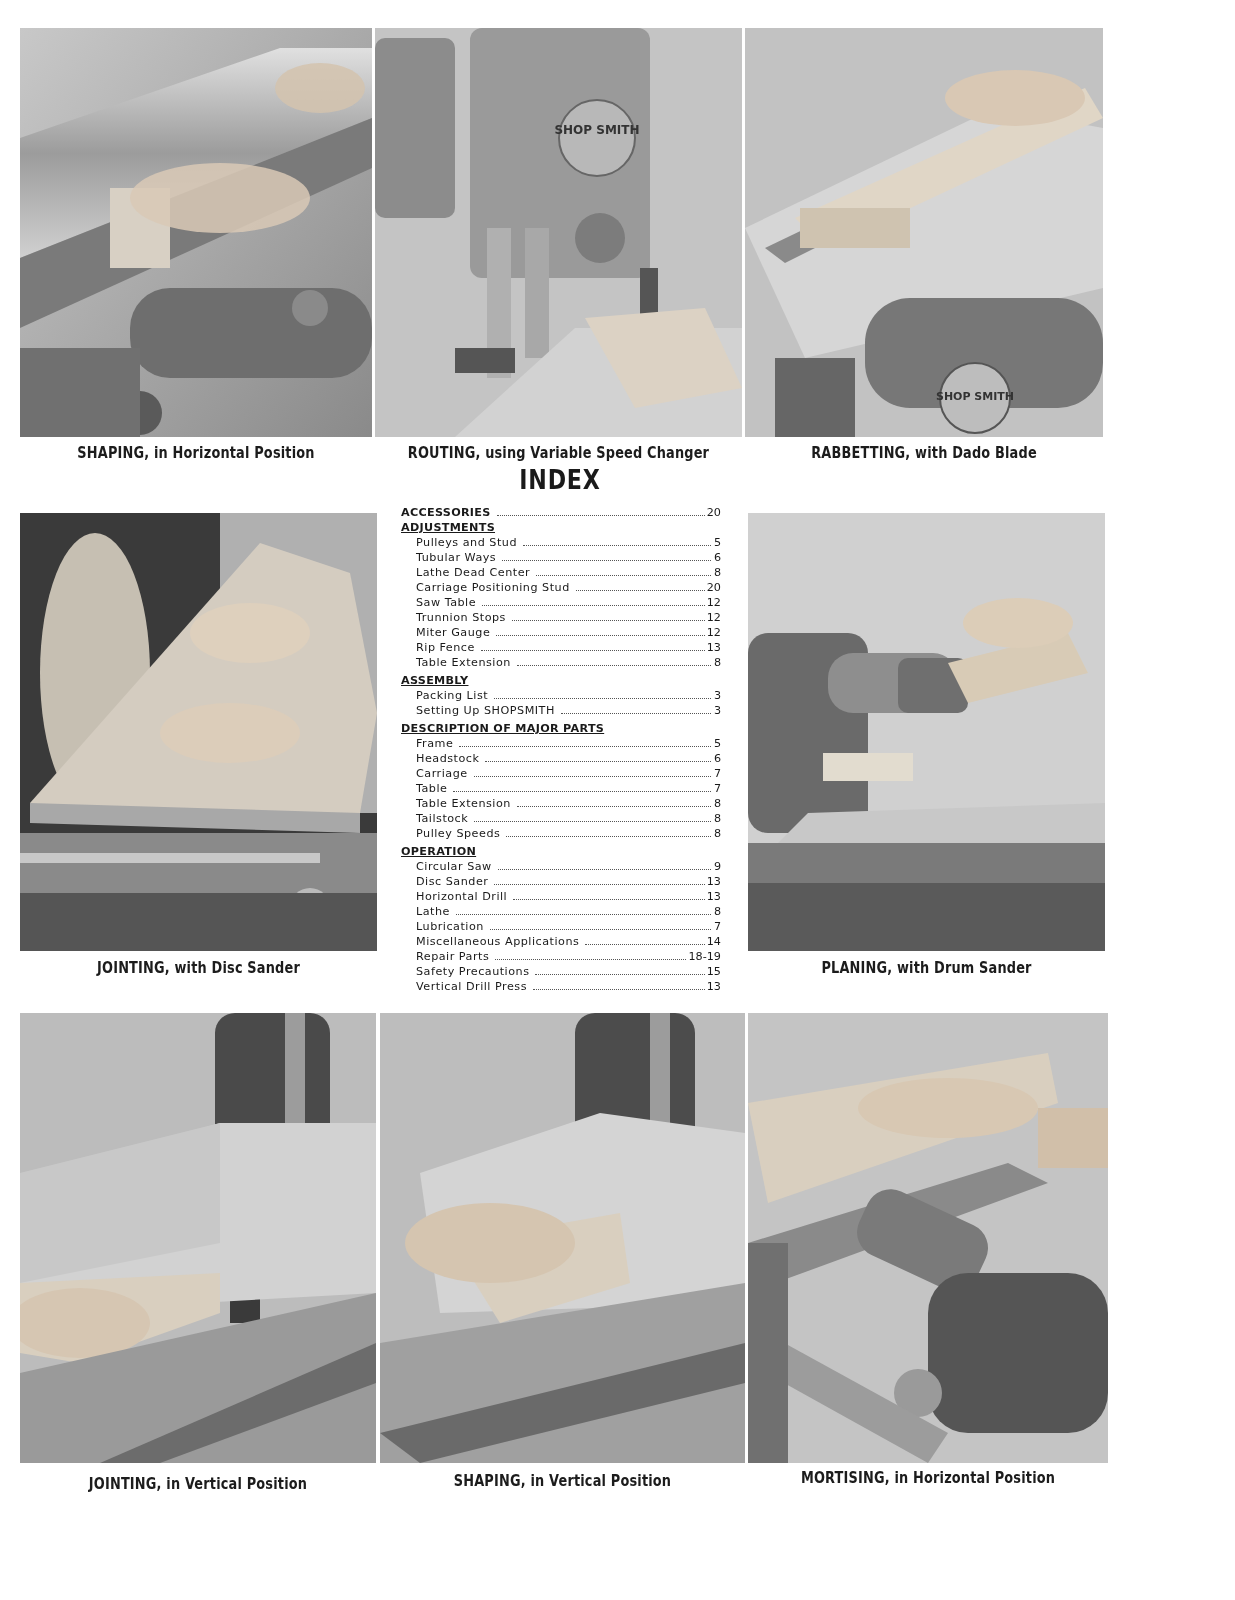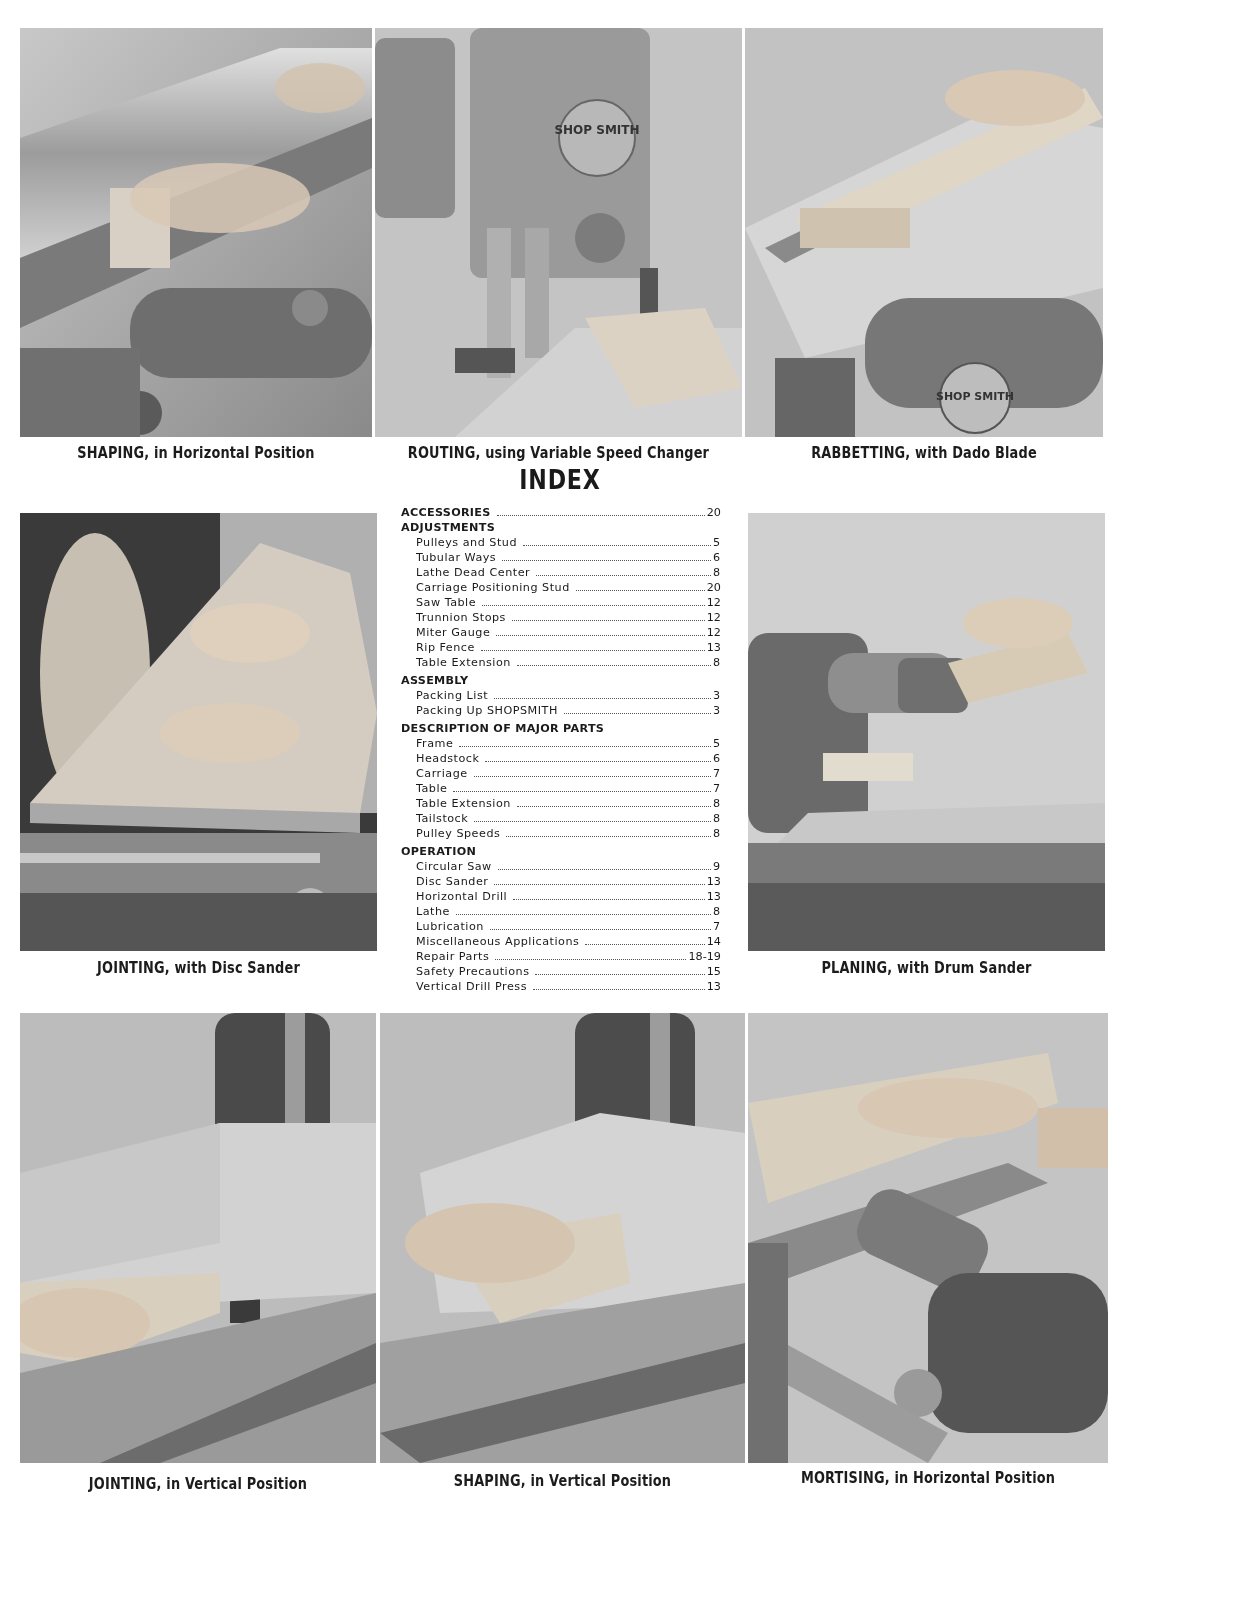--- a/index.html
+++ b/index.html
@@ -13,27 +13,27 @@
              font-size: 15px; letter-spacing: 0.2px; color: #1c1c1c;
              font-family: "DejaVu Sans", sans-serif; transform: scaleX(0.86);
              transform-origin: center; white-space: nowrap; }
 
   .index-title { position: absolute; left: 400px; width: 320px; top: 464px; text-align: center;
                  font-size: 27px; font-weight: bold; letter-spacing: 1px; color: #1a1a1a;
                  transform: scaleX(0.82); transform-origin: center; }
 
   .index { position: absolute; left: 401px; top: 505px; width: 320px; font-size: 11.2px; }
   .index .section { margin: 0; }
-  .index .sec-head { font-weight: bold; height: 15px; line-height: 15px; letter-spacing: 0.3px; }
+  .index .sec-head { font-weight: bold; height: 15px; line-height: 15px; letter-spacing: 0.3px; text-decoration: underline; }
   .index .row { display: flex; height: 15px; line-height: 15px; align-items: baseline; }
   .index .row.sub { padding-left: 15px; }
   .index .label { white-space: nowrap; letter-spacing: 0.5px; }
   .index .row.top .label { font-weight: bold; letter-spacing: 0.3px; }
   .index .leader { flex: 1; border-bottom: 1px dotted #555; margin: 0 2px 3px 6px; }
-  .index .page { white-space: nowrap; min-width: 8px; }
+  .index .page { white-space: nowrap; min-width: 8px; text-align: right; }
   .index .gap { height: 3px; }
 </style>
 </head>
 <body>
 
 <div class="photo" style="left:20px;top:28px;width:352px;height:409px;">
   <svg viewBox="0 0 352 409" preserveAspectRatio="none">
     <defs>
       <linearGradient id="g1" x1="0" y1="0" x2="1" y2="1">
         <stop offset="0" stop-color="#c8c8c8"></stop>
@@ -188,21 +188,21 @@
   <div class="gap"></div>
 
   <div class="section">
     <div class="sec-head">ASSEMBLY</div>
     <div class="row sub">
         <span class="label">Packing List</span>
         <span class="leader"></span>
         <span class="page">3</span>
       </div>
     <div class="row sub">
-        <span class="label">Packing Up SHOPSMITH</span>
+        <span class="label">Setting Up SHOPSMITH</span>
         <span class="leader"></span>
         <span class="page">3</span>
       </div>
   </div>
   <div class="gap"></div>
 
   <div class="section">
     <div class="sec-head">DESCRIPTION OF MAJOR PARTS</div>
     <div class="row sub">
         <span class="label">Frame</span>

